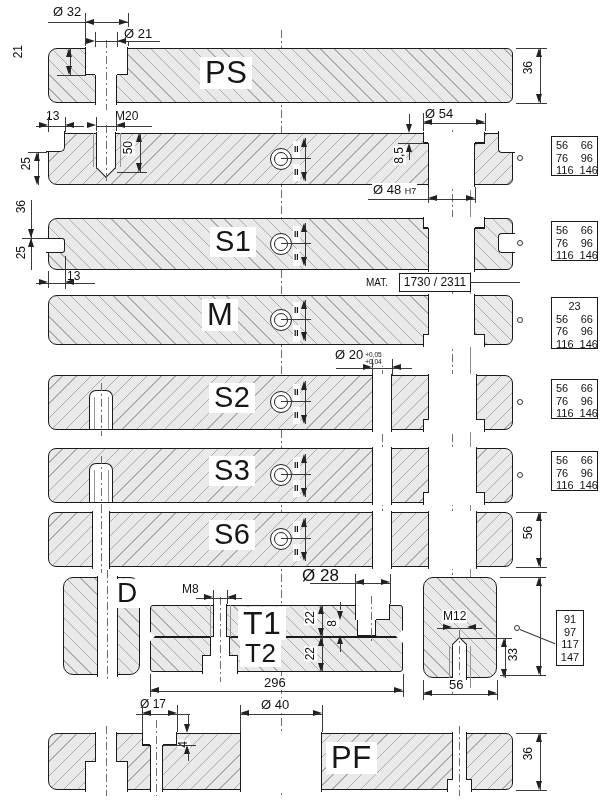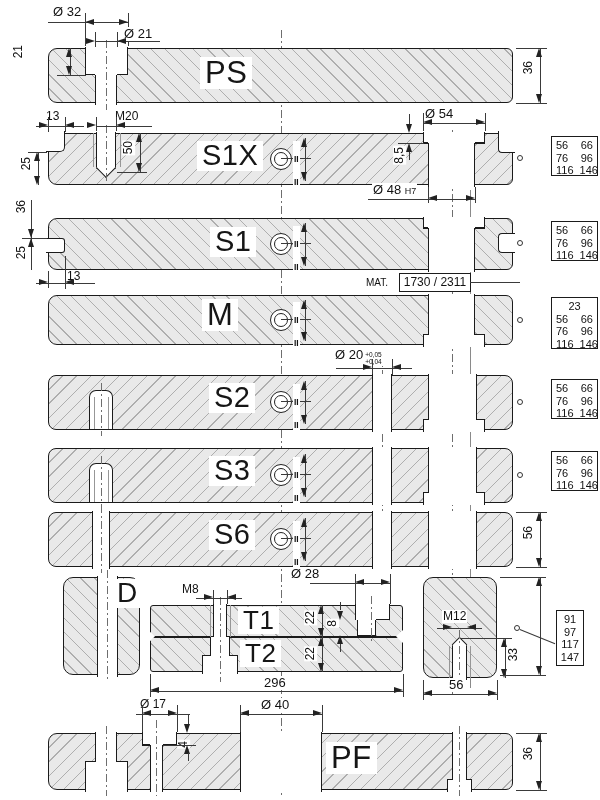--- a/index.html
+++ b/index.html
@@ -26,21 +26,21 @@
   .vt{position:absolute;font-size:12px;color:#111;white-space:nowrap;background:#fff;
       writing-mode:vertical-rl;transform:rotate(180deg);padding:1px 0;line-height:1.1}
   .plabel{position:absolute;color:#161616;background:#fff;padding:0 5px;line-height:1.02;letter-spacing:.5px}
   .stable{position:absolute;background:#fff;border:1.4px solid #1b1b1b;font-size:11px;
           padding:2px 4px;display:flex;flex-direction:column;justify-content:space-around;box-sizing:border-box}
   .strow{display:flex;justify-content:space-between;gap:6px;line-height:1.15}
   .strow.one{justify-content:center}
   .mcirc{position:absolute;width:6px;height:6px;border:1.1px solid #333;border-radius:50%;background:#fff;box-sizing:border-box}
   .csym-o{position:absolute;width:22px;height:22px;border:1.4px solid #222;border-radius:50%;background:#fff;box-sizing:border-box}
   .csym-i{position:absolute;width:14px;height:14px;border:1.2px solid #222;border-radius:50%;box-sizing:border-box}
-  .ii{position:absolute;font-size:8.5px;font-weight:bold;background:#fff;padding:14px 1px;line-height:1}
+  .ii{position:absolute;font-size:8.5px;font-weight:bold;background:#fff;padding:4px 1px;line-height:1}
   .diam{position:absolute;background:#fff;transform:rotate(45deg);box-sizing:border-box}
   .tolstack{display:inline-flex;flex-direction:column;font-size:6.5px;line-height:1.05;margin-left:2px;vertical-align:2px}
   .tolstack i{font-style:normal}
   .leader{position:absolute;height:1px;background:#3a3a3a;transform-origin:0 0}
 </style>
 </head>
 <body>
 
 <div class="canvas">
 
@@ -102,21 +102,20 @@
   <div class="vl" style="left:139.5px;top:133px;height:39px"></div>
   <div class="ar ar-u" style="left:136px;top:133px"></div>
   <div class="ar ar-d" style="left:136px;top:163px"></div>
   <div class="hl" style="left:117px;top:171.5px;width:30px"></div>
   <div class="vt" style="left:122px;top:140px">50</div>
   <div class="vl" style="left:37.5px;top:152px;height:33px"></div>
   <div class="ar ar-u" style="left:34px;top:152px"></div>
   <div class="ar ar-d" style="left:34px;top:176px"></div>
   <div class="hl" style="left:28px;top:151.5px;width:19px"></div>
   <div class="vt" style="left:20px;top:156px">25</div>
-  <div class="plabel" style="left:197px;top:141px;font-size:29px">S1X</div>
   <div class="csym-o" style="left:270px;top:148px"></div>
   <div class="csym-i" style="left:274px;top:152px"></div>
   <div class="hl" style="left:281px;top:158px;width:30px"></div>
   <div class="ii" style="left:293px;top:141px">II</div>
   <div class="ii" style="left:293px;top:164px">II</div>
   <div class="vl" style="left:304.5px;top:138px;height:43px"></div>
   <div class="ar ar-u" style="left:301px;top:138px"></div>
   <div class="ar ar-d" style="left:301px;top:172px"></div>
   <div class="cut bl br" style="left:423px;top:131.5px;width:62px;height:11.5px"></div>
   <div class="ledge" style="left:423px;top:142.3px;width:5px"></div>
@@ -355,27 +354,27 @@
   <div class="ledge" style="left:202px;top:655.3px;width:8px"></div>
   <div class="ledge" style="left:230px;top:655.3px;width:8px"></div>
   <div class="cut bl br" style="left:202px;top:656px;width:36px;height:17.5px"></div>
   <div class="clv" style="left:219.5px;top:597px;height:85px"></div>
   <div class="dt" style="left:181px;top:583px">M8</div>
   <div class="hl" style="left:196px;top:597.5px;width:46px"></div>
   <div class="ar ar-r" style="left:204px;top:594px"></div>
   <div class="ar ar-l" style="left:227px;top:594px"></div>
   <div class="vl" style="left:212.5px;top:590px;height:14px"></div>
   <div class="vl" style="left:226.5px;top:590px;height:14px"></div>
-  <div class="plabel" style="left:238px;top:607px;font-size:26px">T1</div>
+  <div class="plabel" style="left:238px;top:607px;font-size:32px">T1</div>
   <div class="plabel" style="left:240px;top:640px;font-size:26px">T2</div>
   <div class="cut bl br" style="left:355px;top:603.5px;width:35px;height:16px"></div>
   <div class="ledge" style="left:376px;top:618.7px;width:14px"></div>
   <div class="cut bl br bb" style="left:357px;top:619.5px;width:19px;height:16px"></div>
   <div class="clv" style="left:370.5px;top:596px;height:46px"></div>
-  <div class="dt" style="left:290px;top:567px;font-size:13px">Ø 28</div>
+  <div class="dt" style="left:301px;top:567px;font-size:17px">Ø 28</div>
   <div class="hl" style="left:310px;top:582.5px;width:80px"></div>
   <div class="ar ar-l" style="left:355px;top:579px"></div>
   <div class="ar ar-r" style="left:381px;top:579px"></div>
   <div class="vl" style="left:354.5px;top:574px;height:30px"></div>
   <div class="vl" style="left:389.5px;top:574px;height:30px"></div>
   <div class="vl" style="left:321.5px;top:605px;height:32px"></div>
   <div class="ar ar-u" style="left:318px;top:605px"></div>
   <div class="ar ar-d" style="left:318px;top:628px"></div>
   <div class="vt" style="left:304px;top:610px">22</div>
   <div class="vt" style="left:326px;top:619px">8</div>

